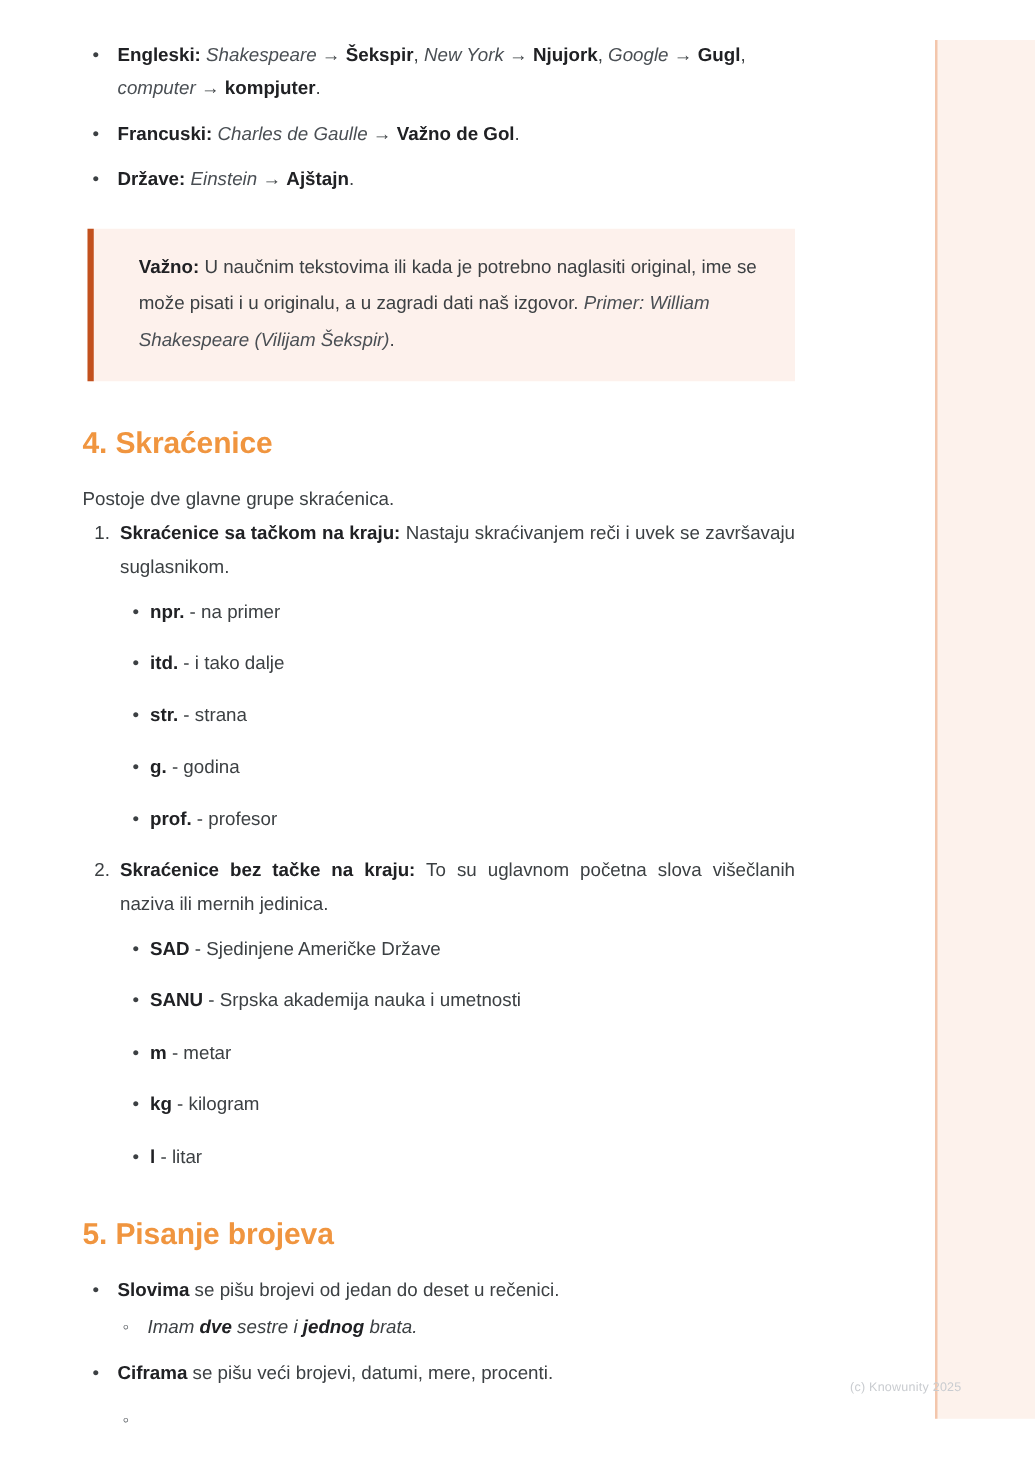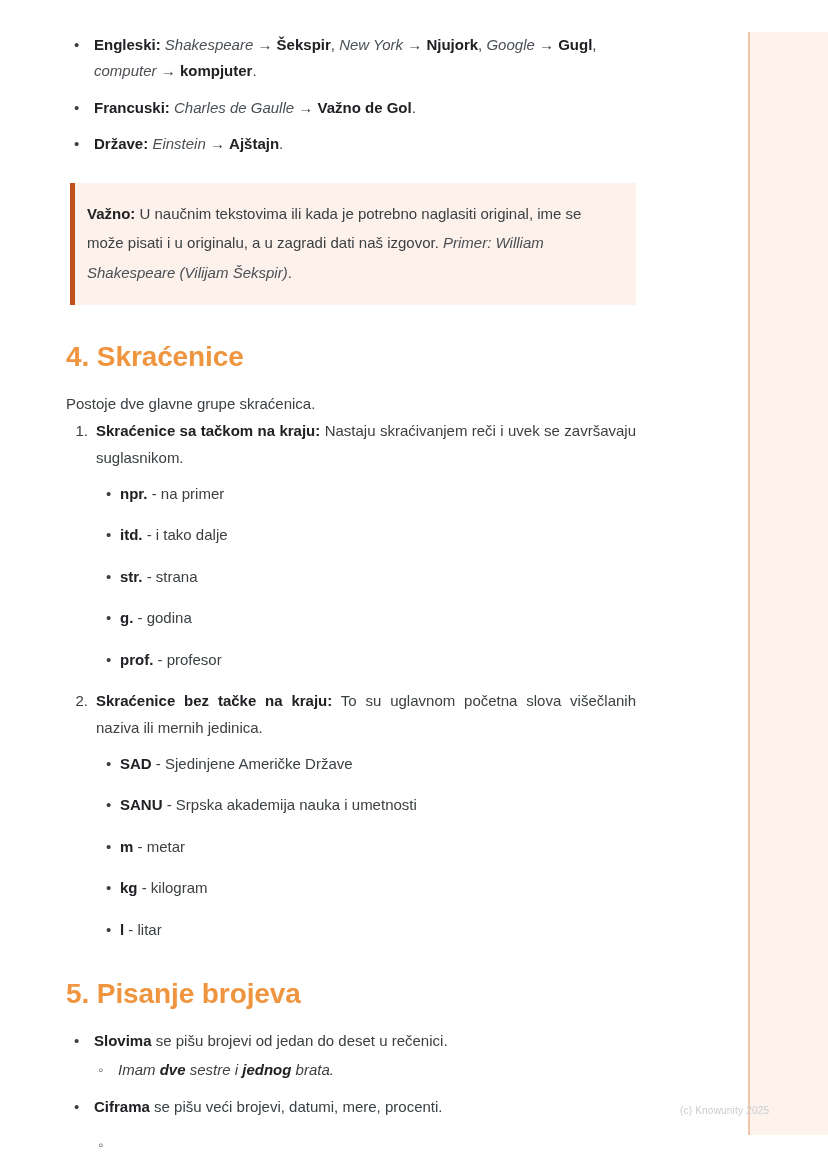--- a/index.html
+++ b/index.html
@@ -121,33 +121,33 @@
     font-size: 15px;
   }
 
   b, strong { font-weight: 700; color: #202124; }
   i, em { font-style: italic; color: #4a4f54; }
 
   
   .callout {
     background: #fdf1ec;
     border-left: 5px solid #c2501d;
-    padding: 16px 20px 18px 12px;
+    padding: 16px 20px 18px 36px;
     margin: 26px 0 0 4px;
     width: 566px;
     box-sizing: border-box;
     font-size: 15px;
     line-height: 1.95;
     color: #3c4043;
   }
 
   
   h2.section-heading {
     color: #f0953f;
-    font-size: 28px;
+    font-size: 24px;
     font-weight: 700;
     margin: 36px 0 18px 0;
     letter-spacing: -0.1px;
   }
 
   p.lead {
     font-size: 15px;
     line-height: 1.7;
     margin: 0 0 2px 0;
   }

